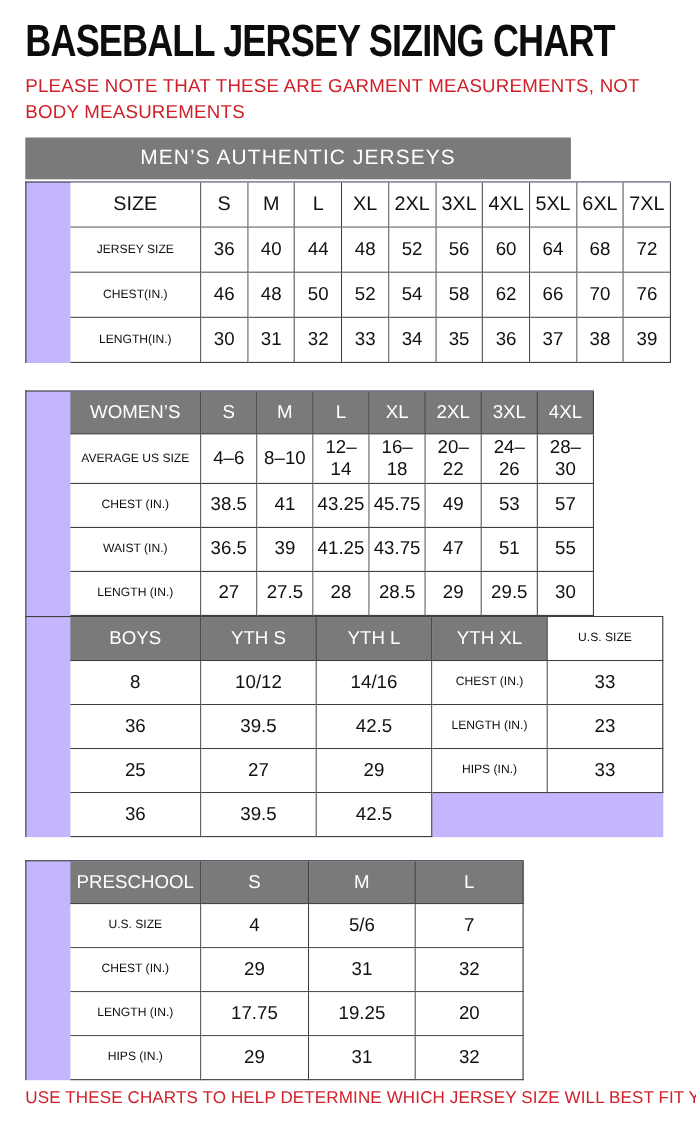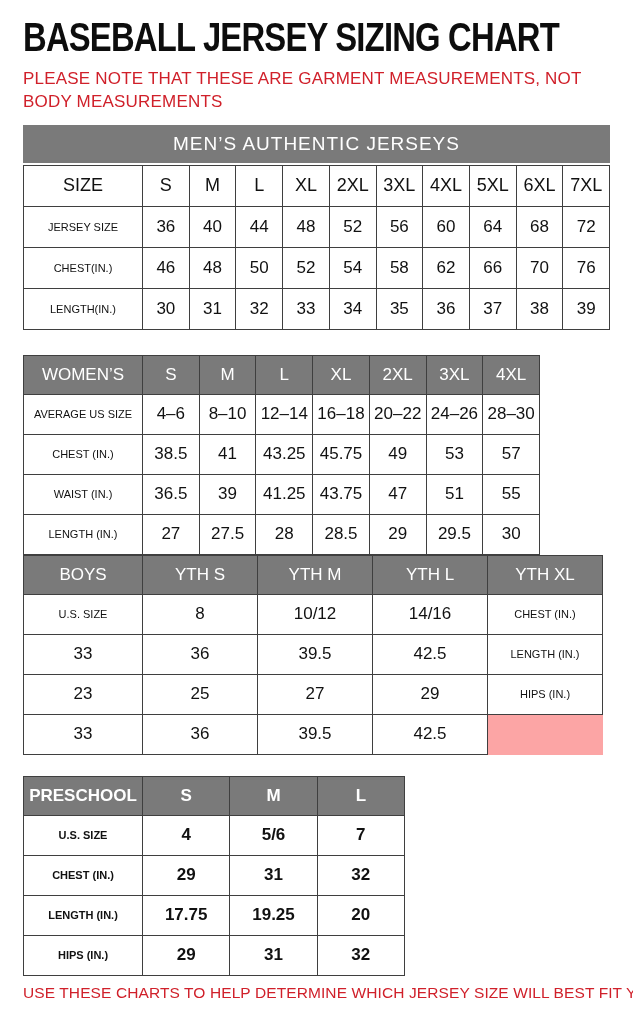--- a/index.html
+++ b/index.html
@@ -24,33 +24,34 @@
     margin:2px 0 7px 0;
   }
   .note{
     color:var(--red);font-size:17px;line-height:1.35;
     letter-spacing:.2px;margin-bottom:11px;max-width:580px;
   }
 
   .banner{
     background:var(--gray);color:#ffffff;text-align:center;
     font-size:19px;letter-spacing:1px;
-    width:587px;padding:8px 0;margin-bottom:2px;
+    width:496px;padding:8px 0;margin-bottom:2px;
   }
 
   .sizing-table{
     display:grid;
     border-top:1px solid var(--border);
     border-left:1px solid var(--border);
-    background:#fca5a5;
+    background:#c4b5fd;
+    padding-left:40px;
   }
   .table-men{grid-template-columns:119px repeat(10,1fr);width:587px;margin-bottom:25px;}
   .table-women{grid-template-columns:119px repeat(7,1fr);width:517px;}
   .table-boys{grid-template-columns:119px repeat(4,1fr);width:580px;margin-bottom:21px;}
-  .table-preschool{grid-template-columns:119px repeat(3,1fr);width:382px;margin-bottom:8px;font-weight:bold;}
+  .table-preschool{grid-template-columns:119px repeat(3,1fr);width:453px;margin-bottom:8px;}
 
   .cell{
     display:flex;align-items:center;justify-content:center;
     text-align:center;min-height:40px;padding:2px 3px;
     font-size:17px;
     border-right:1px solid var(--border);
     border-bottom:1px solid var(--border);
     background:#fff;color:var(--ink);
   }
   .hcell.gray{background:var(--gray);color:#ffffff;font-size:17px;min-height:39px;}
@@ -160,21 +161,20 @@
       <div class="cell">28</div>
       <div class="cell">28.5</div>
       <div class="cell">29</div>
       <div class="cell">29.5</div>
       <div class="cell">30</div>
     </div>
 
   <div class="sizing-table table-boys">
       <div class="cell hcell gray first">BOYS</div>
       <div class="cell hcell gray">YTH S</div>
-      <div class="cell hcell gray">YTH M</div>
       <div class="cell hcell gray">YTH L</div>
       <div class="cell hcell gray">YTH XL</div>
       <div class="cell rlabel first">U.S. SIZE</div>
       <div class="cell">8</div>
       <div class="cell">10/12</div>
       <div class="cell">14/16</div>
       <div class="cell rlabel first">CHEST (IN.)</div>
       <div class="cell">33</div>
       <div class="cell">36</div>
       <div class="cell">39.5</div>

